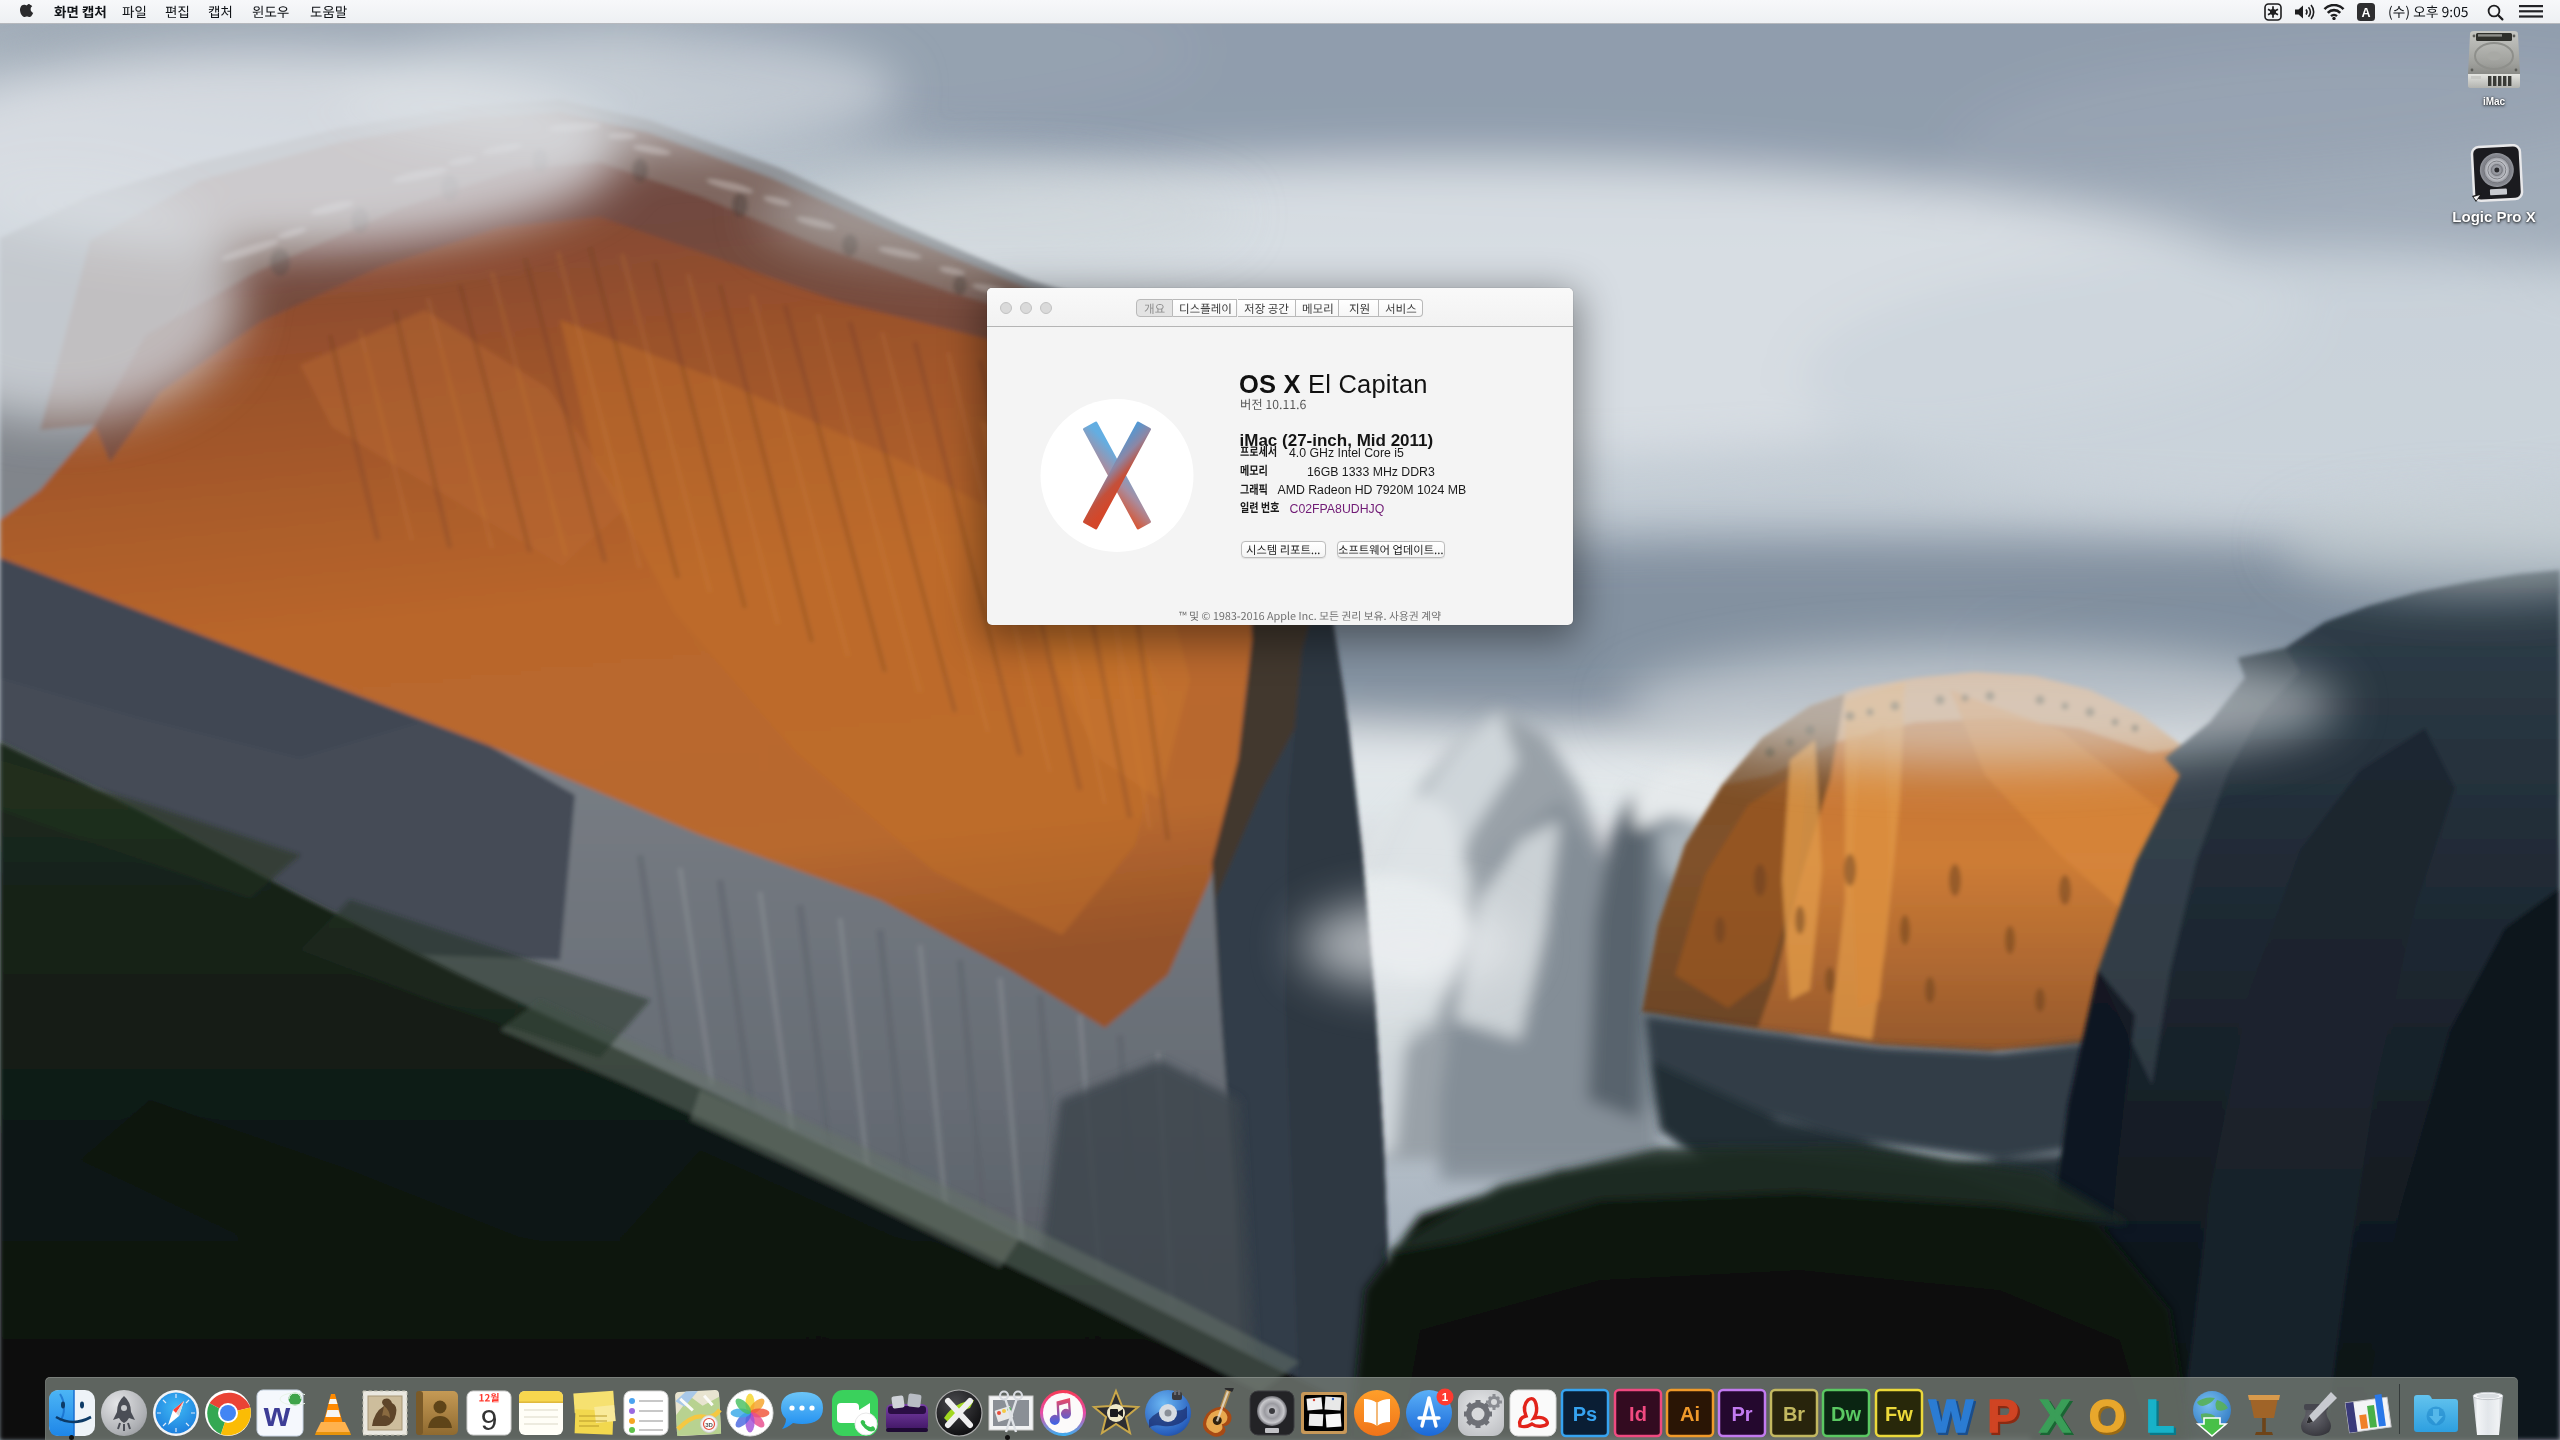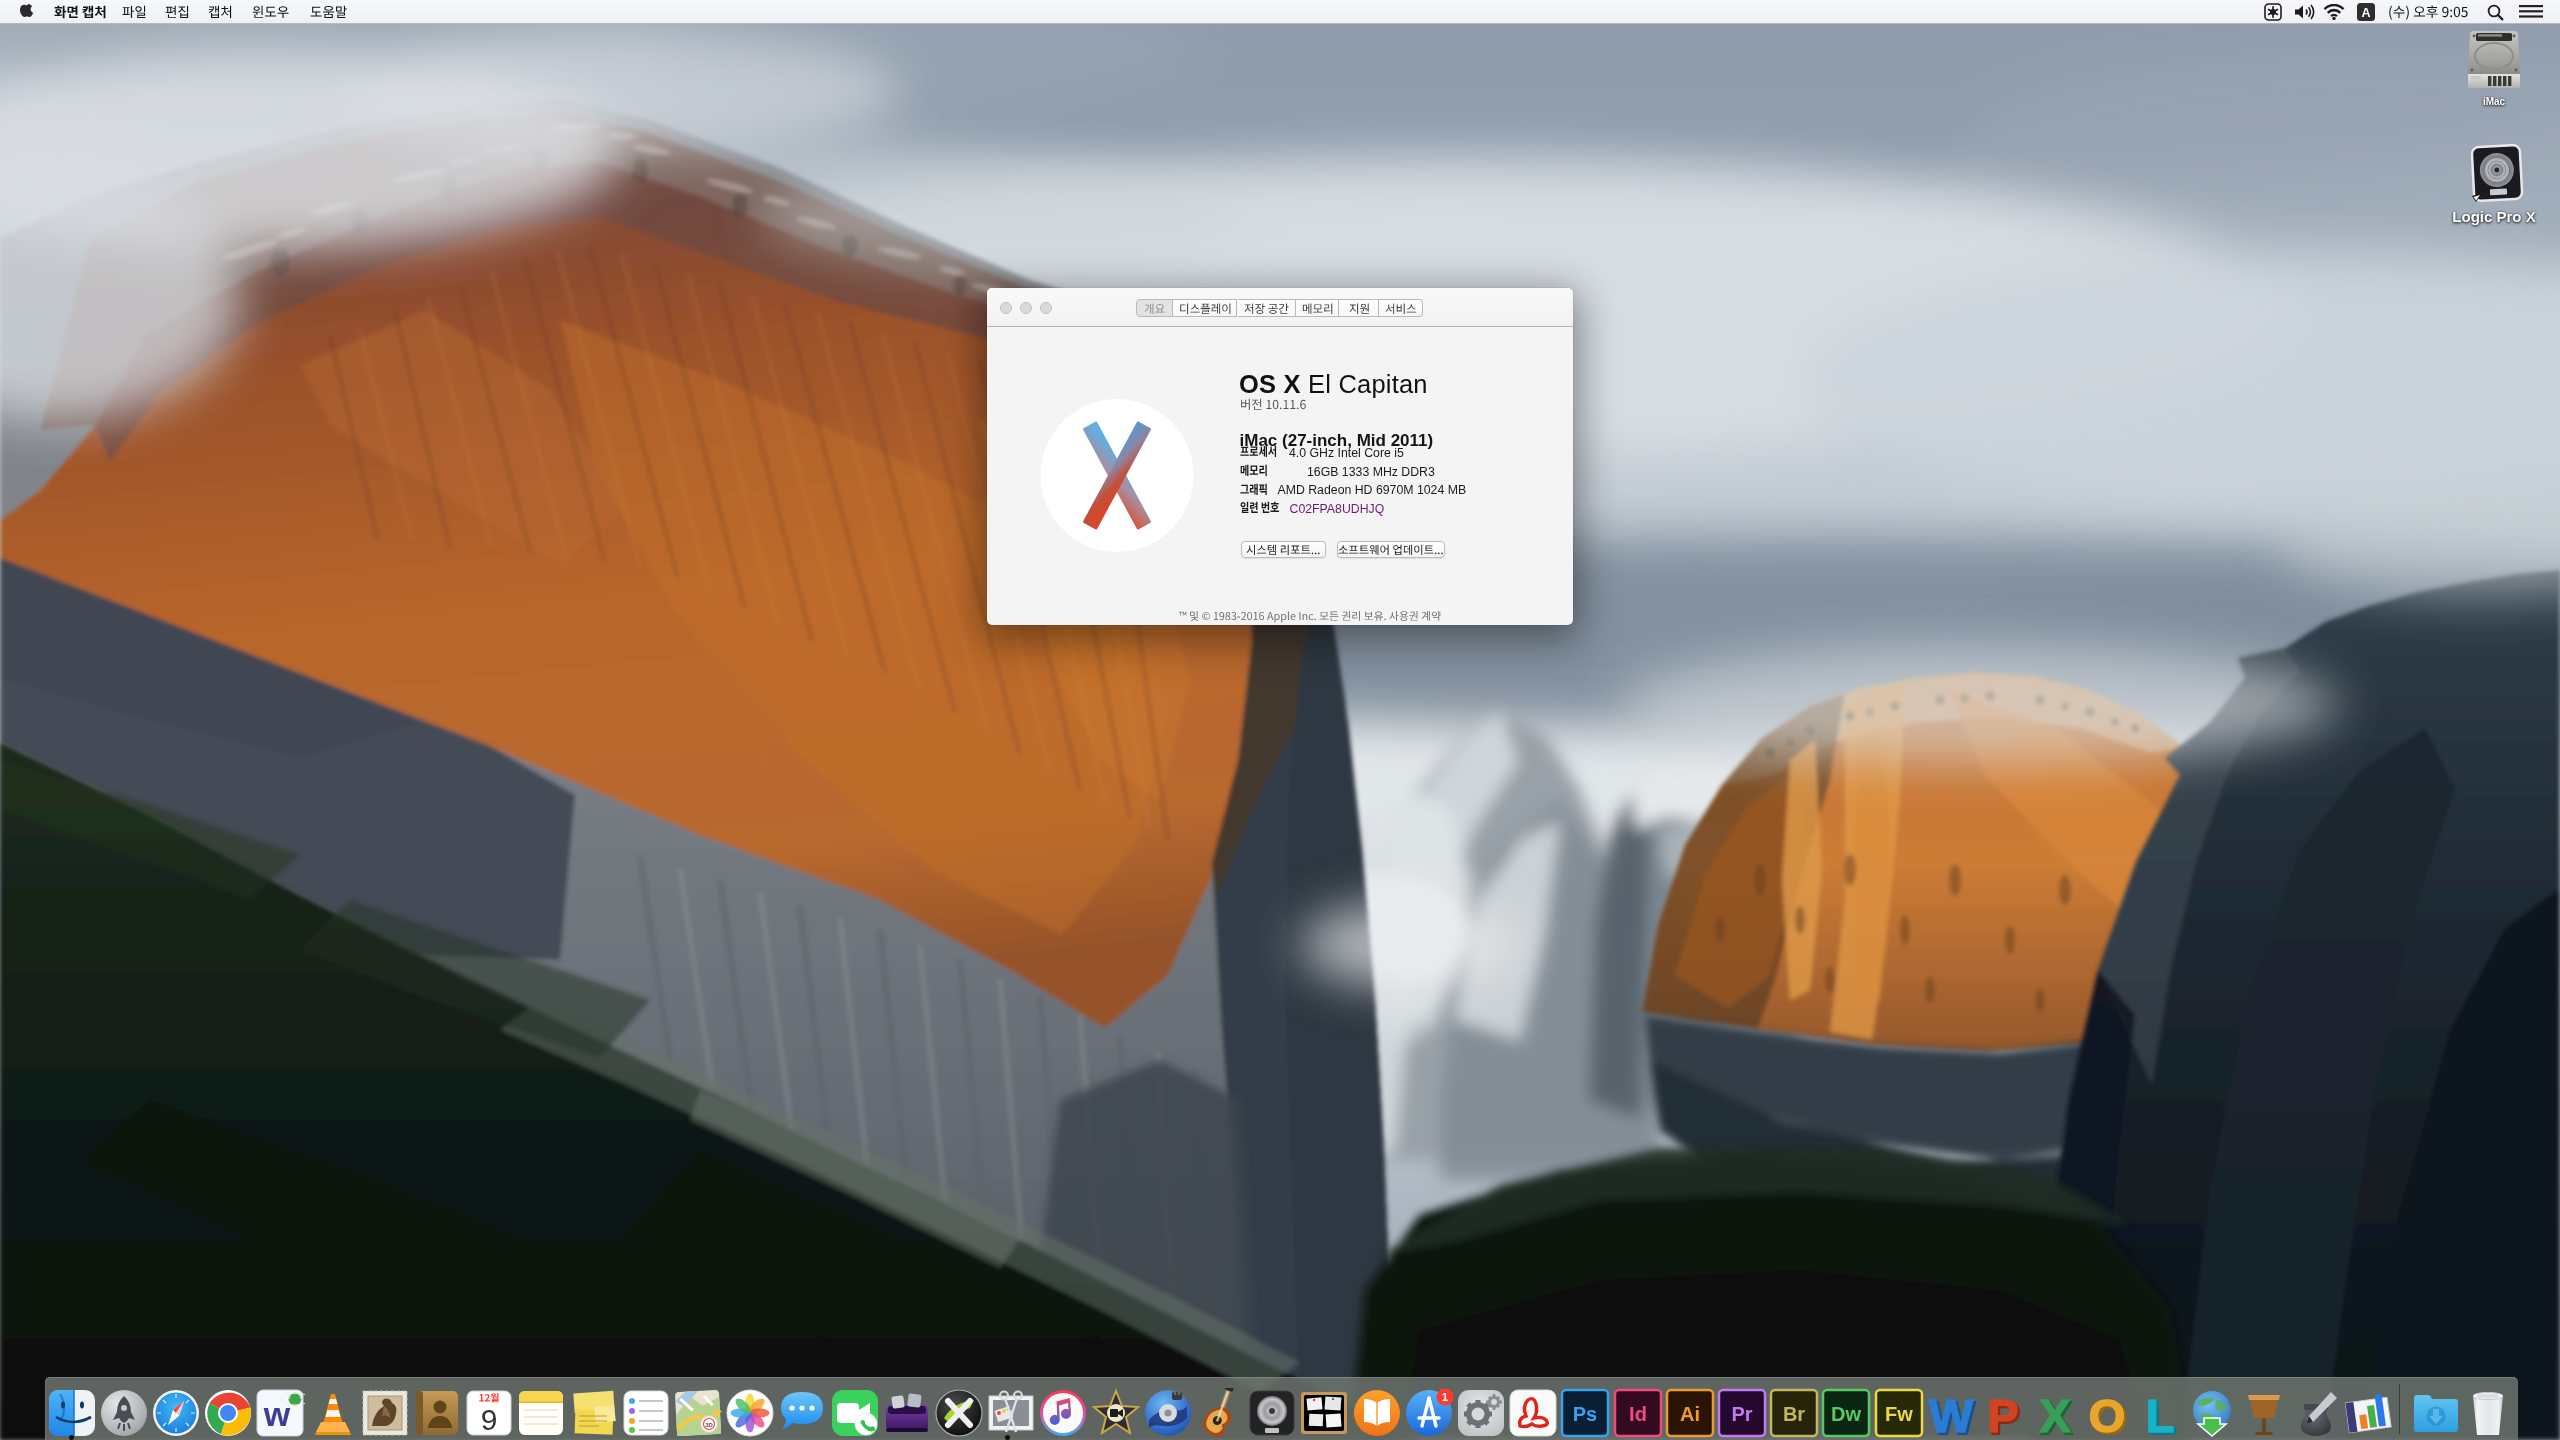--- a/index.html
+++ b/index.html
@@ -476,21 +476,21 @@
       <g transform="scale(0.82,1)">
         <path d="M0.8 -9.1H5.3V-1.8H0.8ZM3.8 -7.9H2.3V-3H3.8ZM8.7 -10.3H10.3V1.1H8.7ZM4.5 -6.2H7.1V-4.8H4.5ZM6.4 -10.1H7.9V0.6H6.4Z M11.8 -1.6H22.1V-0.2H11.8ZM16.1 -4.1H17.8V-1.2H16.1ZM12.9 -9.5H21V-3.9H12.9ZM19.4 -8.2H14.5V-5.2H19.4Z M31 -10.3H32.6V1.1H31ZM23.7 -2.9H24.8Q25.8 -2.9 26.7 -2.9Q27.6 -2.9 28.4 -3Q29.3 -3.1 30.2 -3.3L30.4 -1.9Q29 -1.7 27.6 -1.6Q26.3 -1.5 24.8 -1.5H23.7ZM23.7 -9.3H29.1V-4.9H25.4V-2.4H23.7V-6.2H27.4V-8H23.7Z" fill="#1a1a1a"></path>
       </g>
     </svg>
     <div class="abs" style="left:1307px;top:464.5px;font-size:12.3px;color:#1a1a1a">16GB 1333 MHz DDR3</div>
     <svg class="abs" style="left:1240px;top:493.7px;overflow:visible" width="1" height="1">
       <g transform="scale(0.82,1)">
         <path d="M1.6 -9.3H8.8V-8H1.6ZM0.5 -1.7H10.8V-0.4H0.5ZM7.9 -9.3H9.5V-7.9Q9.5 -7.1 9.5 -6.3Q9.5 -5.5 9.4 -4.5Q9.3 -3.6 9.1 -2.4L7.5 -2.6Q7.7 -3.6 7.8 -4.6Q7.9 -5.5 7.9 -6.3Q7.9 -7.1 7.9 -7.9Z M12.1 -2.8H12.9Q13.9 -2.8 14.9 -2.8Q15.8 -2.9 16.9 -3L17 -1.7Q15.9 -1.5 14.9 -1.5Q14 -1.4 12.9 -1.4H12.1ZM12.1 -9.2H16.4V-4.8H13.7V-2.3H12.1V-6.1H14.8V-7.9H12.1ZM20 -10.3H21.6V1.1H20ZM18.5 -6H20.4V-4.7H18.5ZM17.5 -10.1H19V0.5H17.5Z M23.6 -9.5H29.8V-8.2H23.6ZM23.5 -3.7 23.3 -5.1Q24.3 -5.1 25.5 -5.1Q26.7 -5.1 27.9 -5.2Q29.1 -5.2 30.2 -5.4L30.3 -4.2Q29.2 -4 28 -3.9Q26.8 -3.8 25.6 -3.8Q24.5 -3.7 23.5 -3.7ZM24.5 -8.4H26.1V-4.6H24.5ZM27.3 -8.4H28.9V-4.6H27.3ZM24.8 -2.9H32.6V1.1H31V-1.6H24.8ZM31 -10.3H32.6V-3.3H31Z" fill="#1a1a1a"></path>
       </g>
     </svg>
-    <div class="abs" style="left:1277.5px;top:483.2px;font-size:12.3px;color:#1a1a1a">AMD Radeon HD 6970M 1024 MB</div>
+    <div class="abs" style="left:1277.5px;top:483.2px;font-size:12.3px;color:#1a1a1a">AMD Radeon HD 7920M 1024 MB</div>
     <svg class="abs" style="left:1240px;top:512.4px;overflow:visible" width="1" height="1">
       <g transform="scale(0.82,1)">
         <path d="M3.7 -10Q4.6 -10 5.3 -9.6Q6 -9.3 6.4 -8.7Q6.7 -8.1 6.7 -7.4Q6.7 -6.6 6.4 -6Q6 -5.4 5.3 -5.1Q4.6 -4.8 3.7 -4.8Q2.8 -4.8 2.2 -5.1Q1.5 -5.4 1.1 -6Q0.7 -6.6 0.7 -7.4Q0.7 -8.1 1.1 -8.7Q1.5 -9.3 2.2 -9.6Q2.8 -10 3.7 -10ZM3.7 -8.6Q3.3 -8.6 3 -8.5Q2.6 -8.3 2.4 -8.1Q2.3 -7.8 2.3 -7.4Q2.3 -7 2.4 -6.7Q2.6 -6.4 3 -6.2Q3.3 -6.1 3.7 -6.1Q4.1 -6.1 4.5 -6.2Q4.8 -6.4 5 -6.7Q5.2 -7 5.2 -7.4Q5.2 -7.8 5 -8.1Q4.8 -8.3 4.5 -8.5Q4.1 -8.6 3.7 -8.6ZM8.3 -10.3H10V-4.6H8.3ZM2.4 -4.1H10V-1H4V0.4H2.4V-2.2H8.3V-2.9H2.4ZM2.4 -0.3H10.3V1H2.4Z M12.2 -4.6H13.1Q14.1 -4.6 14.8 -4.6Q15.6 -4.6 16.3 -4.7Q16.9 -4.8 17.6 -4.9L17.8 -3.6Q17.1 -3.4 16.4 -3.4Q15.7 -3.3 14.9 -3.3Q14.1 -3.3 13.1 -3.3H12.2ZM12.2 -9.5H17.2V-5.8H13.9V-3.8H12.2V-7.1H15.6V-8.2H12.2ZM19.7 -10.3H21.3V-1.9H19.7ZM17.9 -8.6H20V-7.3H17.9ZM13.7 -0.4H21.6V0.9H13.7ZM13.7 -2.5H15.4V0.1H13.7ZM17.9 -6H20V-4.7H17.9Z M31.3 -7.3H34.2V-6H31.3ZM33.8 -10.3H35.5V-1.9H33.8ZM27.9 -0.4H35.7V0.9H27.9ZM27.9 -2.7H29.6V0.3H27.9ZM26.4 -9.5H28V-7.8H30.2V-9.5H31.8V-3.7H26.4ZM28 -6.6V-5H30.2V-6.6Z M37.7 -8.9H47.1V-7.6H37.7ZM37.2 -1.4H47.6V-0.1H37.2ZM41.6 -2.9H43.2V-0.9H41.6ZM42.4 -7.1Q43.6 -7.1 44.4 -6.8Q45.3 -6.6 45.8 -6.1Q46.2 -5.6 46.2 -4.9Q46.2 -4.2 45.8 -3.7Q45.3 -3.2 44.4 -2.9Q43.6 -2.6 42.4 -2.6Q41.2 -2.6 40.3 -2.9Q39.4 -3.2 39 -3.7Q38.5 -4.2 38.5 -4.9Q38.5 -5.6 39 -6.1Q39.4 -6.6 40.3 -6.8Q41.2 -7.1 42.4 -7.1ZM42.4 -5.8Q41.7 -5.8 41.2 -5.7Q40.7 -5.6 40.4 -5.4Q40.2 -5.2 40.2 -4.9Q40.2 -4.6 40.4 -4.3Q40.7 -4.1 41.2 -4Q41.7 -3.9 42.4 -3.9Q43.1 -3.9 43.6 -4Q44.1 -4.1 44.3 -4.3Q44.6 -4.6 44.6 -4.9Q44.6 -5.2 44.3 -5.4Q44.1 -5.6 43.6 -5.7Q43.1 -5.8 42.4 -5.8ZM41.6 -10.2H43.2V-8.1H41.6Z" fill="#1a1a1a"></path>
       </g>
     </svg>
     <div class="abs" style="left:1289.5px;top:501.9px;font-size:12.3px;color:#701a75">C02FPA8UDHJQ</div>
     <div class="abs" style="left:1240.5px;top:541px;width:85.5px;height:17px;background:linear-gradient(#ffffff,#f4f4f4);border:1px solid #bcbcbc;border-radius:4px;box-sizing:border-box;box-shadow:0 0.5px 1px rgba(0,0,0,0.08)"></div>
     <svg class="abs" style="left:1246.1px;top:553.7px;overflow:visible" width="1" height="1">
       <path d="M3.3 -8.5H4V-6.6Q4 -5.7 3.8 -4.9Q3.6 -4.1 3.2 -3.4Q2.8 -2.7 2.3 -2.1Q1.7 -1.6 1.1 -1.2L0.5 -2Q1.1 -2.3 1.6 -2.8Q2.1 -3.2 2.5 -3.9Q2.8 -4.5 3 -5.2Q3.3 -5.9 3.3 -6.6ZM3.4 -8.5H4.2V-6.6Q4.2 -5.9 4.4 -5.2Q4.6 -4.6 5 -4Q5.4 -3.4 5.9 -2.9Q6.4 -2.5 6.9 -2.2L6.4 -1.4Q5.7 -1.7 5.2 -2.3Q4.7 -2.8 4.3 -3.5Q3.9 -4.2 3.6 -5Q3.4 -5.8 3.4 -6.6ZM8 -9.3H8.9V0.9H8Z M15.1 -8.6H15.9V-7.9Q15.9 -7.2 15.6 -6.6Q15.4 -6 15 -5.5Q14.6 -5 14.1 -4.6Q13.6 -4.1 13 -3.9Q12.4 -3.6 11.8 -3.4L11.3 -4.2Q11.9 -4.3 12.4 -4.6Q12.9 -4.8 13.4 -5.1Q13.9 -5.5 14.3 -5.9Q14.6 -6.4 14.8 -6.8Q15.1 -7.3 15.1 -7.9ZM15.2 -8.6H16V-7.9Q16 -7.3 16.2 -6.8Q16.5 -6.4 16.8 -5.9Q17.2 -5.5 17.7 -5.1Q18.2 -4.8 18.7 -4.6Q19.2 -4.3 19.8 -4.2L19.3 -3.4Q18.7 -3.6 18.1 -3.9Q17.5 -4.1 17 -4.6Q16.5 -5 16.1 -5.5Q15.7 -6 15.5 -6.6Q15.2 -7.2 15.2 -7.9ZM11 -1.3H20.2V-0.5H11Z M25.8 -6.8H27.5V-6H25.8ZM21.8 -4.6H22.5Q23.3 -4.6 23.9 -4.6Q24.5 -4.6 25 -4.7Q25.6 -4.7 26.1 -4.8L26.2 -4.1Q25.7 -4 25.1 -3.9Q24.5 -3.8 23.9 -3.8Q23.3 -3.8 22.5 -3.8H21.8ZM21.8 -8.7H25.7V-7.9H22.7V-4.1H21.8ZM22.4 -6.7H25.3V-5.9H22.4ZM29.1 -9.3H30V-3.2H29.1ZM27.1 -9.2H28V-3.3H27.1ZM23.3 -2.7H30V0.7H23.3ZM29.1 -2H24.2V-0H29.1Z M41.7 -9.3H42.7V0.9H41.7ZM34.9 -2.4H35.7Q36.6 -2.4 37.4 -2.4Q38.2 -2.4 39 -2.5Q39.9 -2.6 40.8 -2.7L40.9 -2Q39.5 -1.7 38.3 -1.7Q37 -1.6 35.7 -1.6H34.9ZM34.9 -8.4H39.6V-4.7H35.8V-2.1H34.9V-5.5H38.6V-7.6H34.9Z M44.7 -1.2H53.9V-0.4H44.7ZM48.8 -3.8H49.7V-0.8H48.8ZM45.5 -8.4H53.1V-7.6H45.5ZM45.5 -4.3H53.1V-3.5H45.5ZM47.1 -7.8H48V-4.1H47.1ZM50.6 -7.8H51.5V-4.1H50.6Z M56.3 -3.8H63.3V-3.1H56.3ZM55.1 -1.2H64.3V-0.4H55.1ZM56.3 -8.5H63.2V-7.7H57.2V-3.6H56.3ZM56.9 -6.2H63V-5.4H56.9Z M66.5 0.2Q66.2 0.2 66 -0.1Q65.7 -0.3 65.7 -0.6Q65.7 -1 66 -1.2Q66.2 -1.4 66.5 -1.4Q66.8 -1.4 67 -1.2Q67.2 -1 67.2 -0.6Q67.2 -0.3 67 -0.1Q66.8 0.2 66.5 0.2Z M69.6 0.2Q69.3 0.2 69.1 -0.1Q68.9 -0.3 68.9 -0.6Q68.9 -1 69.1 -1.2Q69.3 -1.4 69.6 -1.4Q69.9 -1.4 70.1 -1.2Q70.4 -1 70.4 -0.6Q70.4 -0.3 70.1 -0.1Q69.9 0.2 69.6 0.2Z M72.8 0.2Q72.5 0.2 72.2 -0.1Q72 -0.3 72 -0.6Q72 -1 72.2 -1.2Q72.5 -1.4 72.8 -1.4Q73.1 -1.4 73.3 -1.2Q73.5 -1 73.5 -0.6Q73.5 -0.3 73.3 -0.1Q73.1 0.2 72.8 0.2Z" fill="#222"></path>
     </svg>

